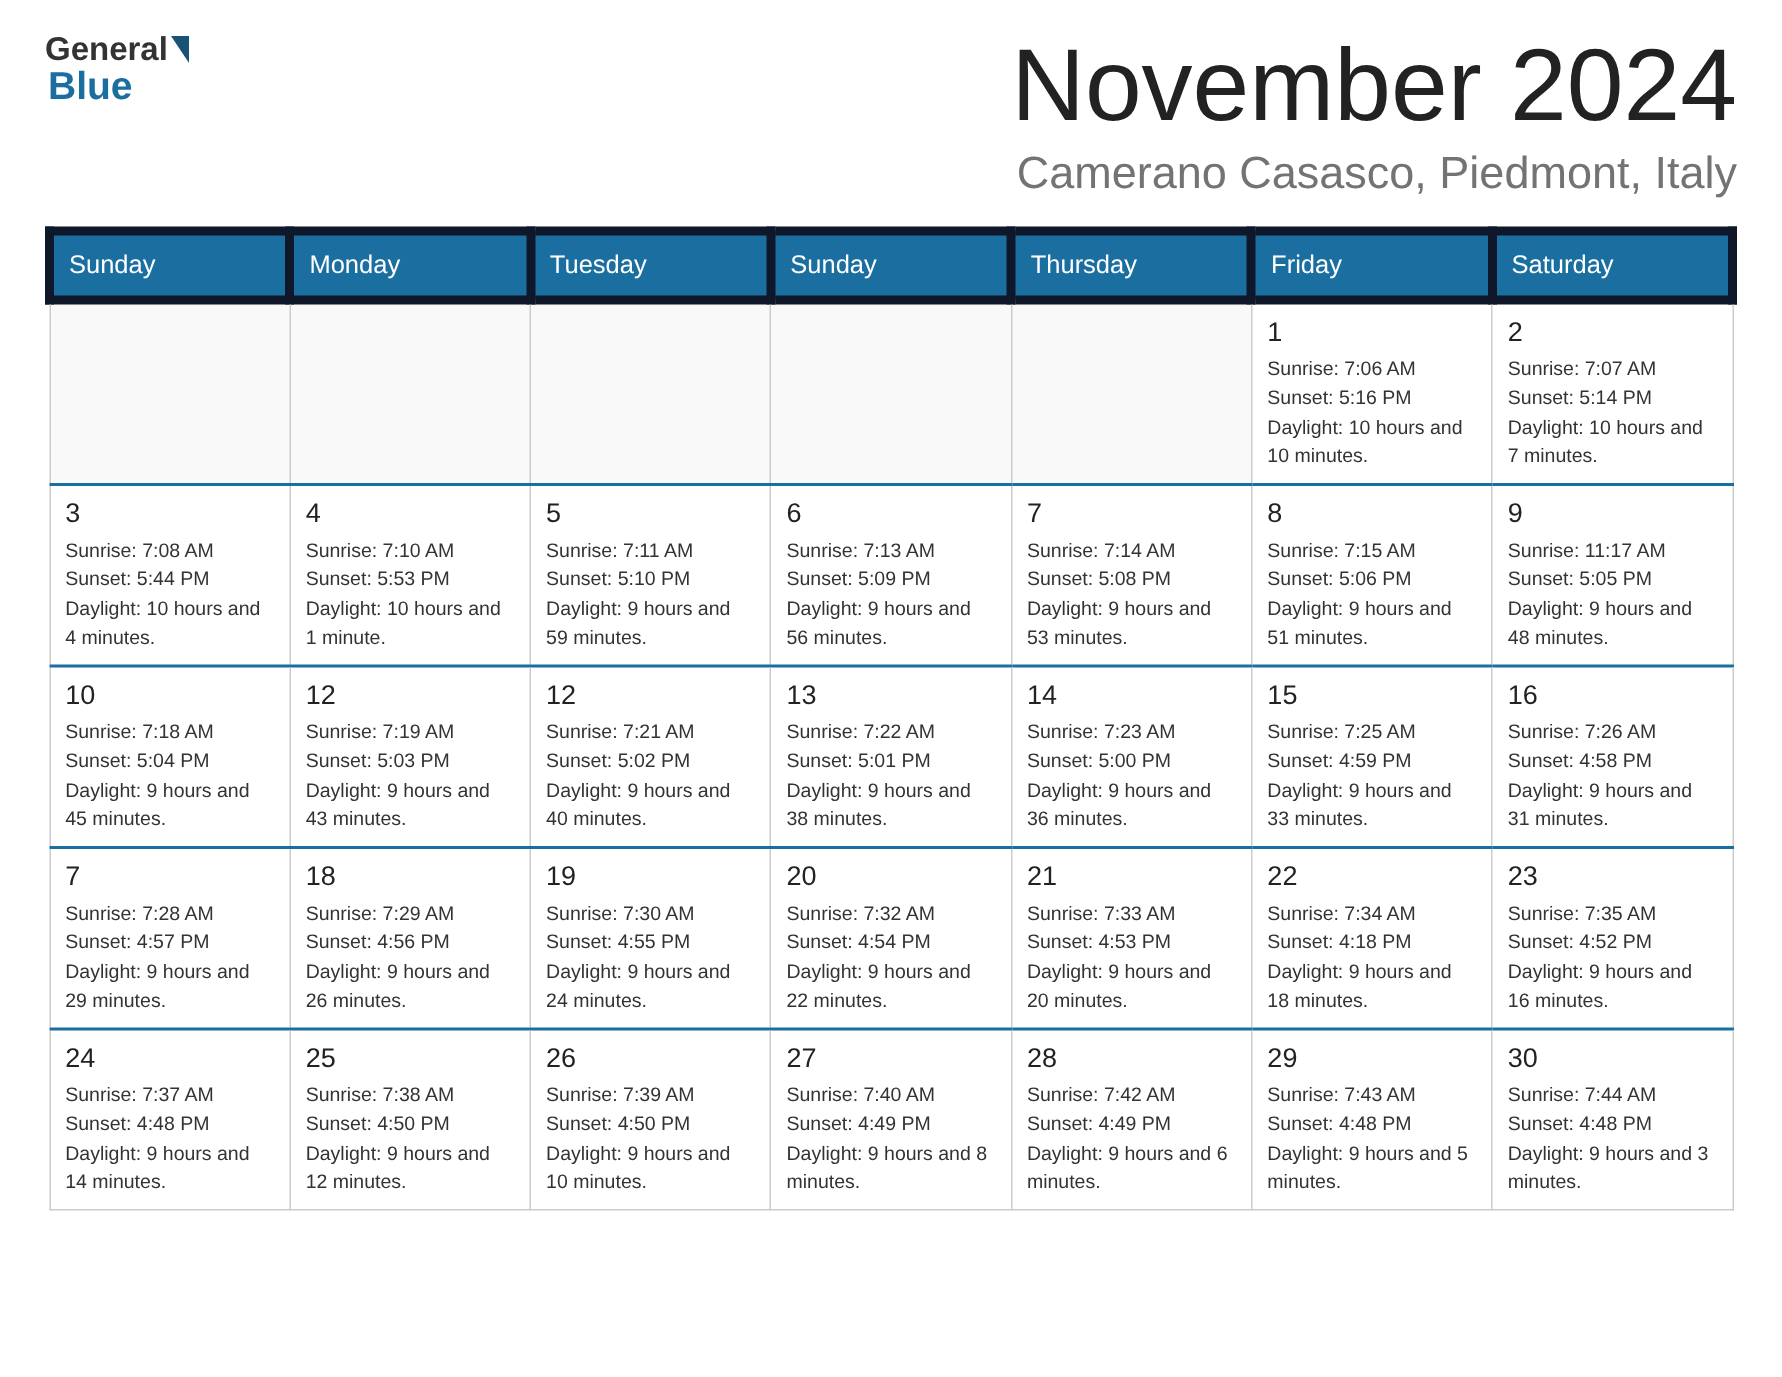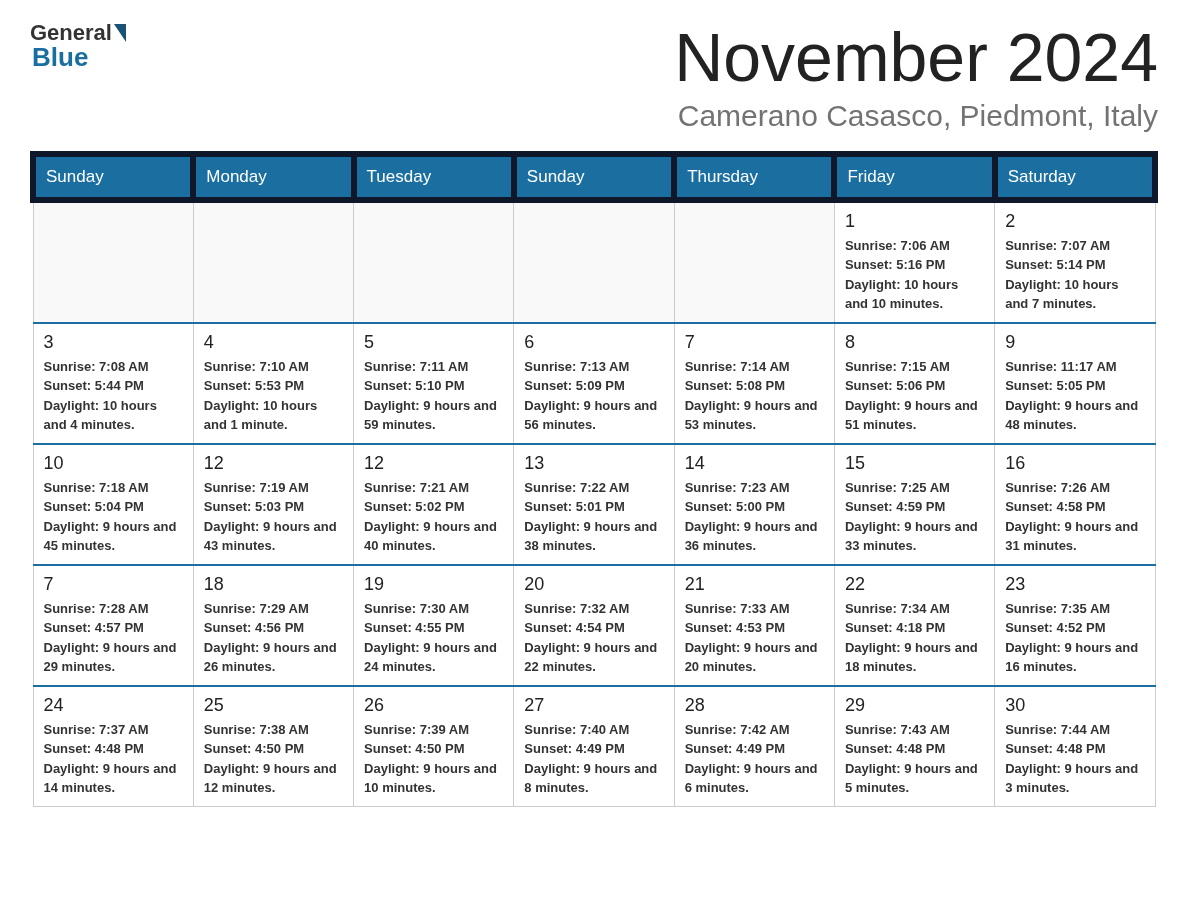--- a/index.html
+++ b/index.html
@@ -83,21 +83,20 @@
       font-size: 18px;
       font-weight: normal;
       color: #222;
       display: block;
       margin-bottom: 4px;
     }
     .day-info {
       font-size: 13px;
       color: #333;
       line-height: 1.5;
-      font-weight: bold;
     }
     .logo-line2 {
       display: flex;
       margin-top: -4px;
       padding-left: 2px;
     }
   </style>
 </head>
 <body>
 

